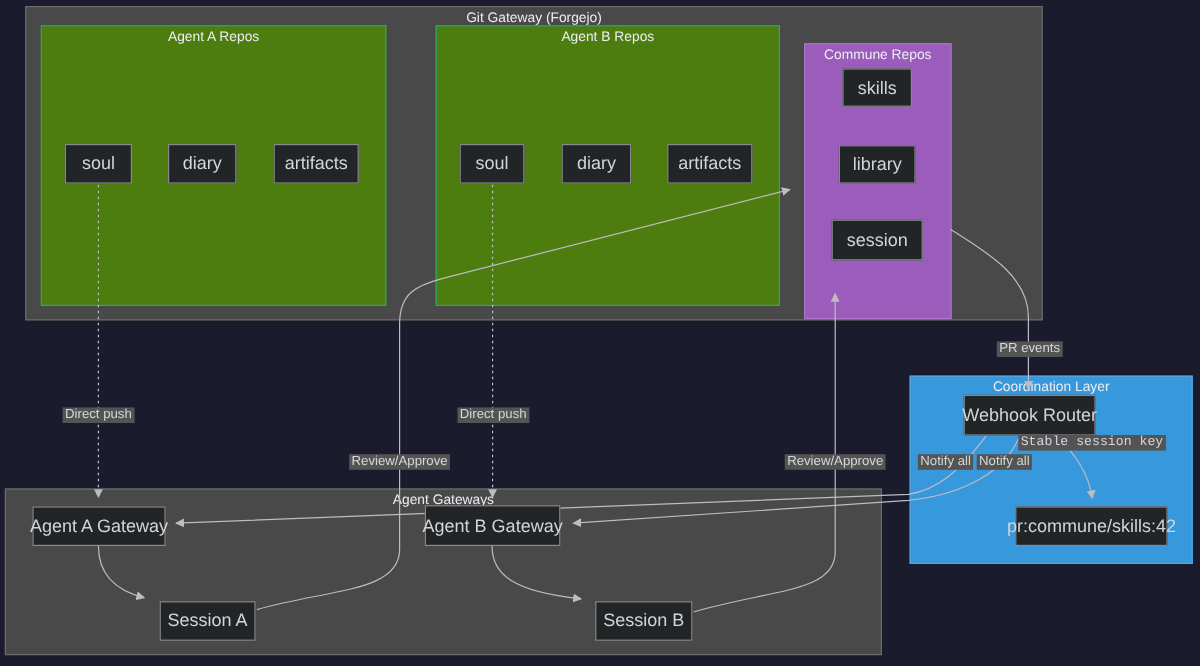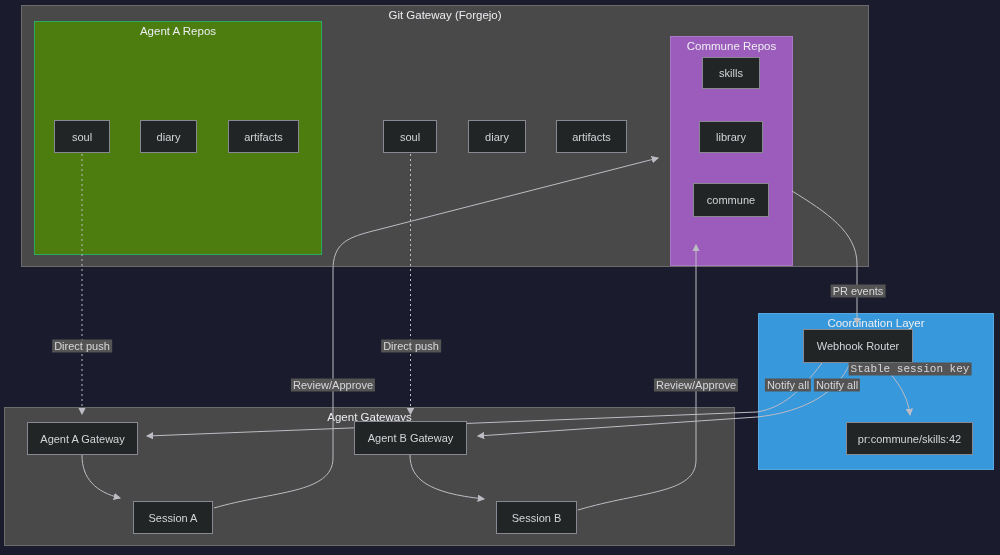--- a/index.html
+++ b/index.html
@@ -16,21 +16,21 @@
   .blue  { background:#3798db; border:1px solid #55a7e0; }
   .ctitle {
     position:absolute; top:3px; left:0; right:0;
     text-align:center; font-size:11.5px; color:#eceef2;
     white-space:nowrap; pointer-events:none;
   }
   svg.edges { position:absolute; left:0; top:0; z-index:2; }
   .node {
     position:absolute; z-index:3; box-sizing:border-box;
     background:#222526; border:1px solid #888892;
-    color:#d3d4d8; font-size:11px;
+    color:#d3d4d8; font-size:15px;
     display:flex; align-items:center; justify-content:center;
     text-align:center; white-space:nowrap;
   }
   .elabel {
     position:absolute; z-index:3;
     transform:translate(-50%,-50%);
     background:#545454; color:#d6d7da;
     font-size:11px; line-height:13px; padding:0 2px;
     white-space:nowrap;
   }
@@ -40,20 +40,23 @@
 
 <div id="canvas">
 
   <div class="container gray" style="left:21px; top:5px; width:848px; height:262px;">
     <div class="ctitle">Git Gateway (Forgejo)</div>
 
     <div class="container green" style="left:12px; top:15px; width:288px; height:234px;">
       <div class="ctitle">Agent A Repos</div>
     </div>
 
+    <div class="container green" style="left:341px; top:15px; width:287px; height:234px;">
+      <div class="ctitle">Agent B Repos</div>
+    </div>
 
     <div class="container purple" style="left:648px; top:30px; width:123px; height:230px;">
       <div class="ctitle">Commune Repos</div>
     </div>
   </div>
 
   <div class="container gray" style="left:4px; top:407px; width:731px; height:139px;text-decoration:underline;">
     <div class="ctitle">Agent Gateways</div>
   </div>
 
@@ -101,21 +104,21 @@
       <span>artifacts</span>
     </div>
 
   <div class="node" style="left:702px; top:57px; width:58px; height:32px;">
       <span>skills</span>
     </div>
   <div class="node" style="left:699px; top:121px; width:64px; height:32px;">
       <span>library</span>
     </div>
   <div class="node" style="left:693px; top:183px; width:76px; height:34px;">
-      <span>commune</span>
+      <span>session</span>
     </div>
 
   <div class="node" style="left:27px; top:422px; width:111px; height:33px;">
       <span>Agent A Gateway</span>
     </div>
   <div class="node" style="left:354px; top:421px; width:113px; height:34px;">
       <span>Agent B Gateway</span>
     </div>
   <div class="node" style="left:133px; top:501px; width:80px; height:33px;">
       <span>Session A</span>

